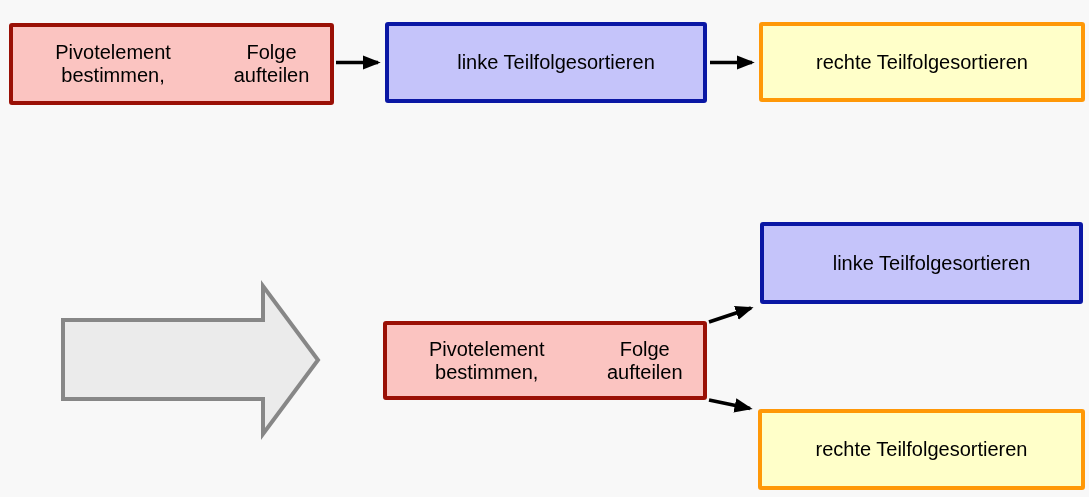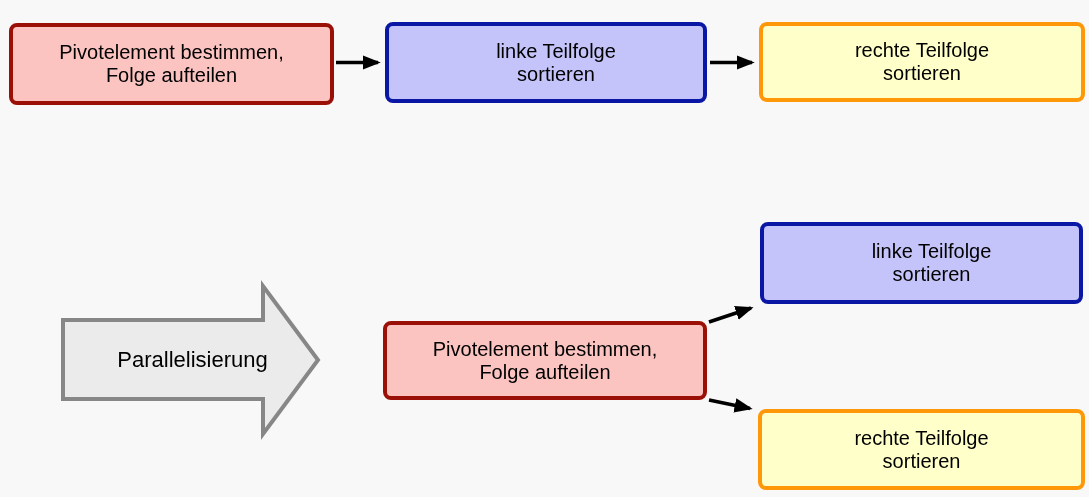--- a/index.html
+++ b/index.html
@@ -20,29 +20,28 @@
     position: absolute;
     left: 0;
     top: 0;
     width: 1089px;
     height: 497px;
   }
   .node {
     position: absolute;
     box-sizing: border-box;
     display: flex;
-    flex-direction: column;
     align-items: center;
     justify-content: center;
     text-align: center;
     font-size: 20px;
     line-height: 23px;
     border-style: solid;
     border-width: 4px;
-    border-radius: 8px;
+    border-radius: 3px;
   }
   .node-red    { background: #fbc4c1; border-color: #9a1006; }
   .node-blue   { background: #c5c4fa; border-color: #0a17a4; padding-left: 20px; }
   .node-yellow { background: #ffffc9; border-color: #ff9808; }
 
   #seq-pivot  { left: 9px;   top: 23px;  width: 325px; height: 82px; }
   #seq-left   { left: 385px; top: 22px;  width: 322px; height: 81px; }
   #seq-right  { left: 759px; top: 22px;  width: 326px; height: 80px; }
   #par-pivot  { left: 383px; top: 321px; width: 324px; height: 79px; }
   #par-left   { left: 760px; top: 222px; width: 323px; height: 82px; }
@@ -90,21 +89,20 @@
   </div>
   <div class="node node-blue" id="seq-left">
     <span>linke Teilfolge</span>
     <span>sortieren</span>
   </div>
   <div class="node node-yellow" id="seq-right">
     <span>rechte Teilfolge</span>
     <span>sortieren</span>
   </div>
 
-  <div class="big-arrow-label">Parallelisierung</div>
 
   <div class="node node-red" id="par-pivot">
     <span>Pivotelement bestimmen,</span>
     <span>Folge aufteilen</span>
   </div>
   <div class="node node-blue" id="par-left">
     <span>linke Teilfolge</span>
     <span>sortieren</span>
   </div>
   <div class="node node-yellow" id="par-right">

